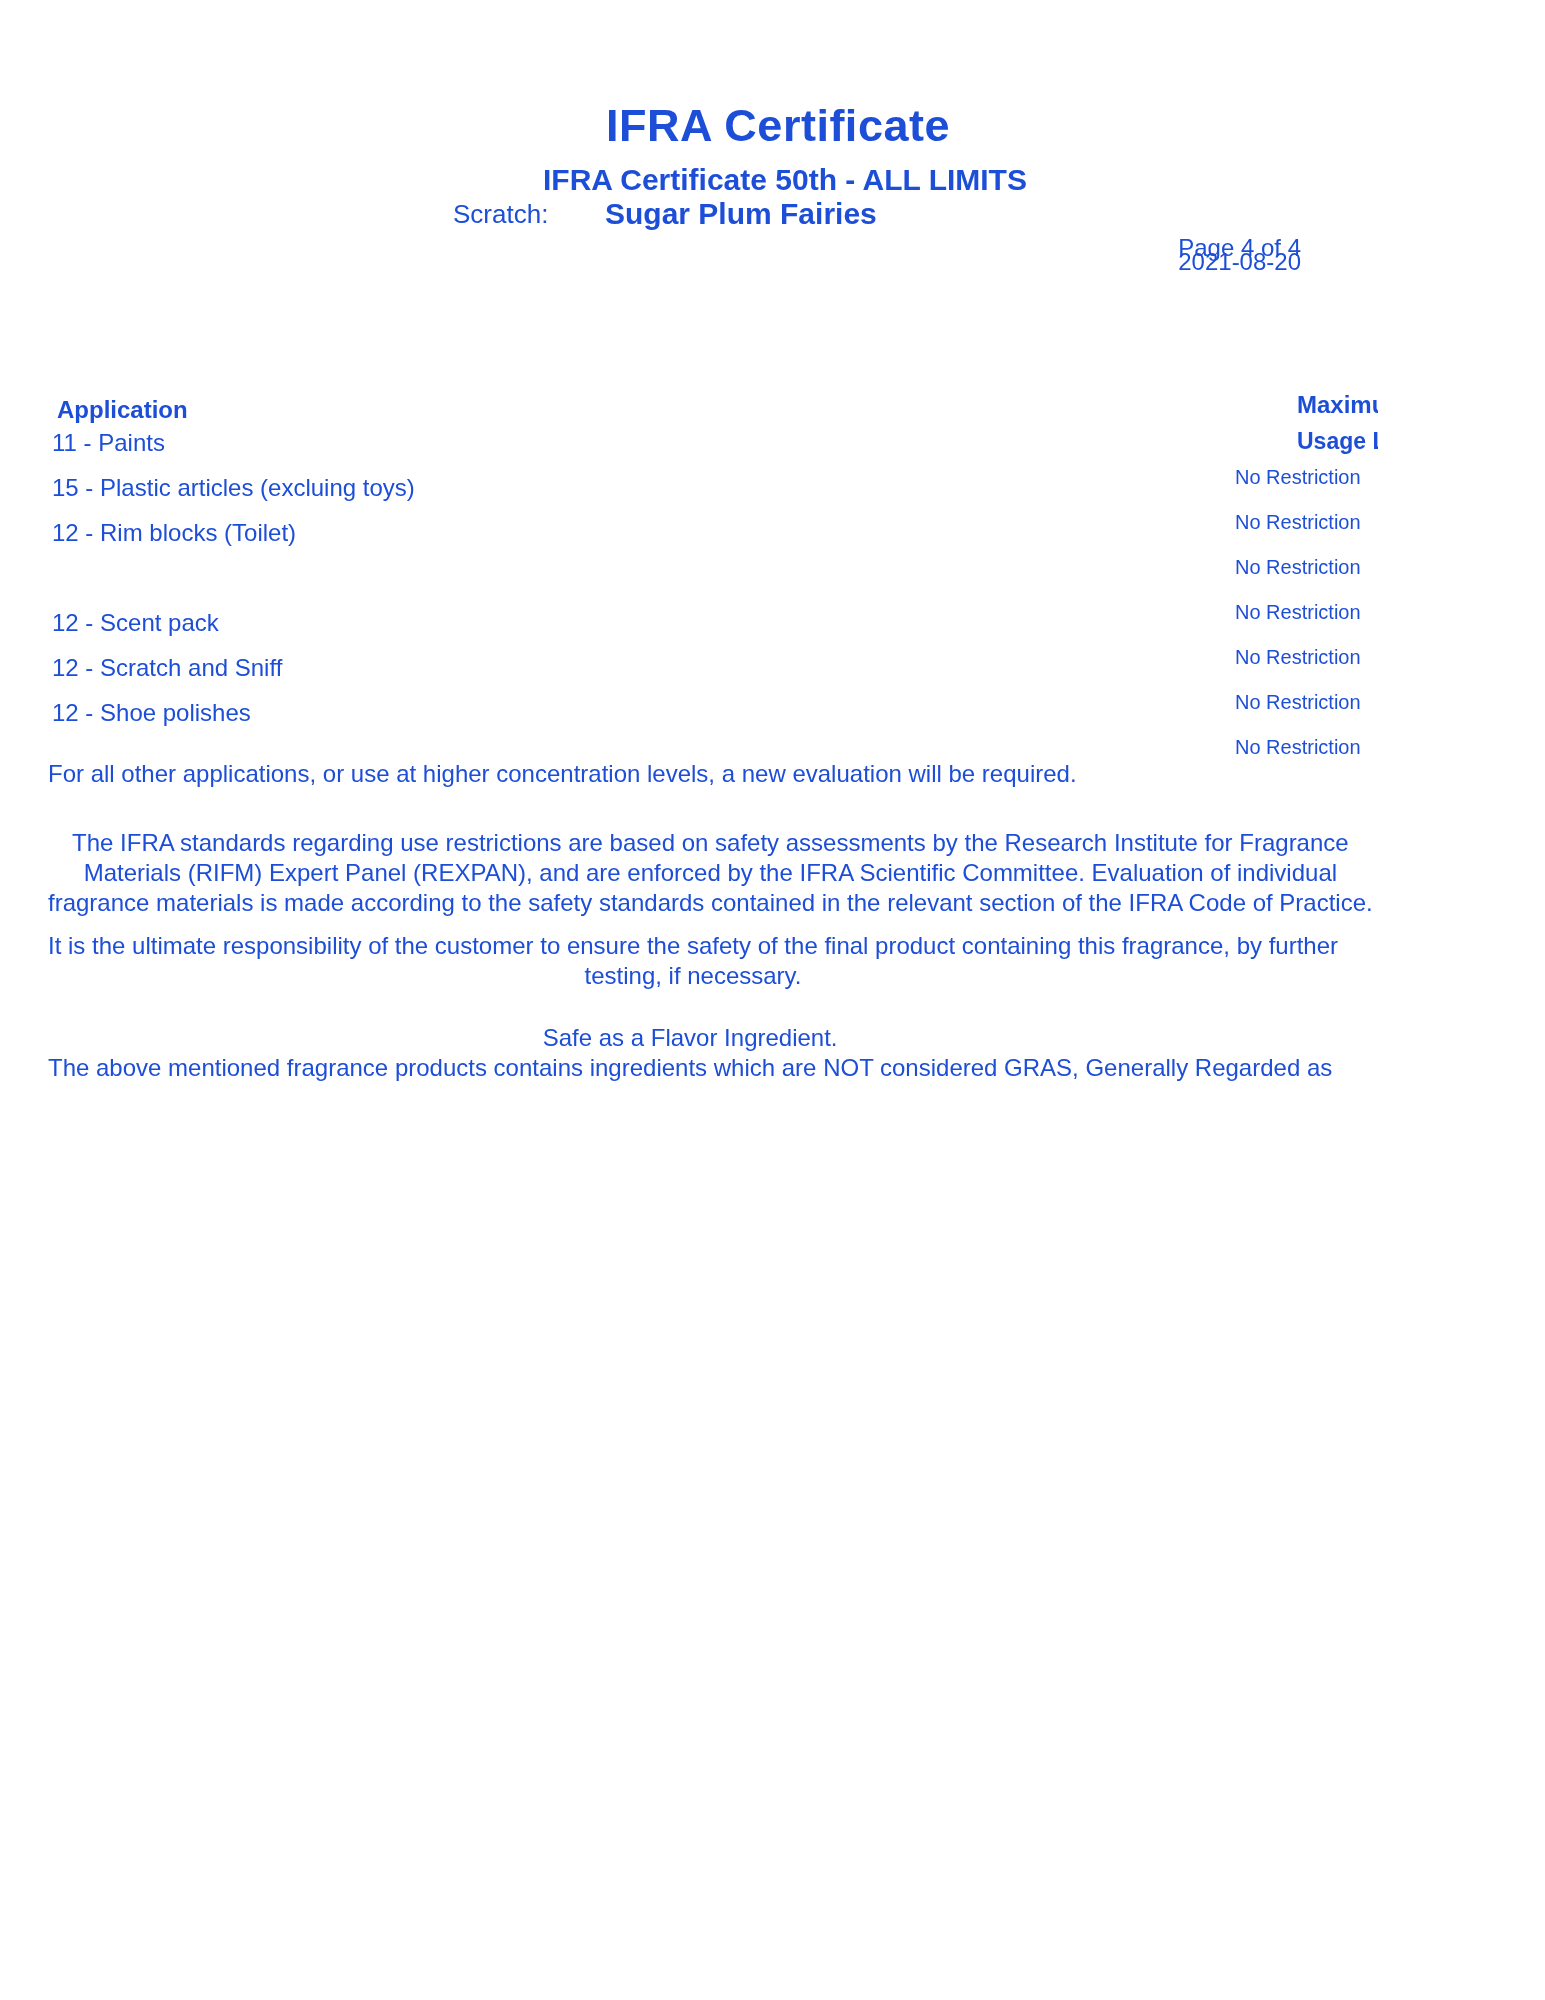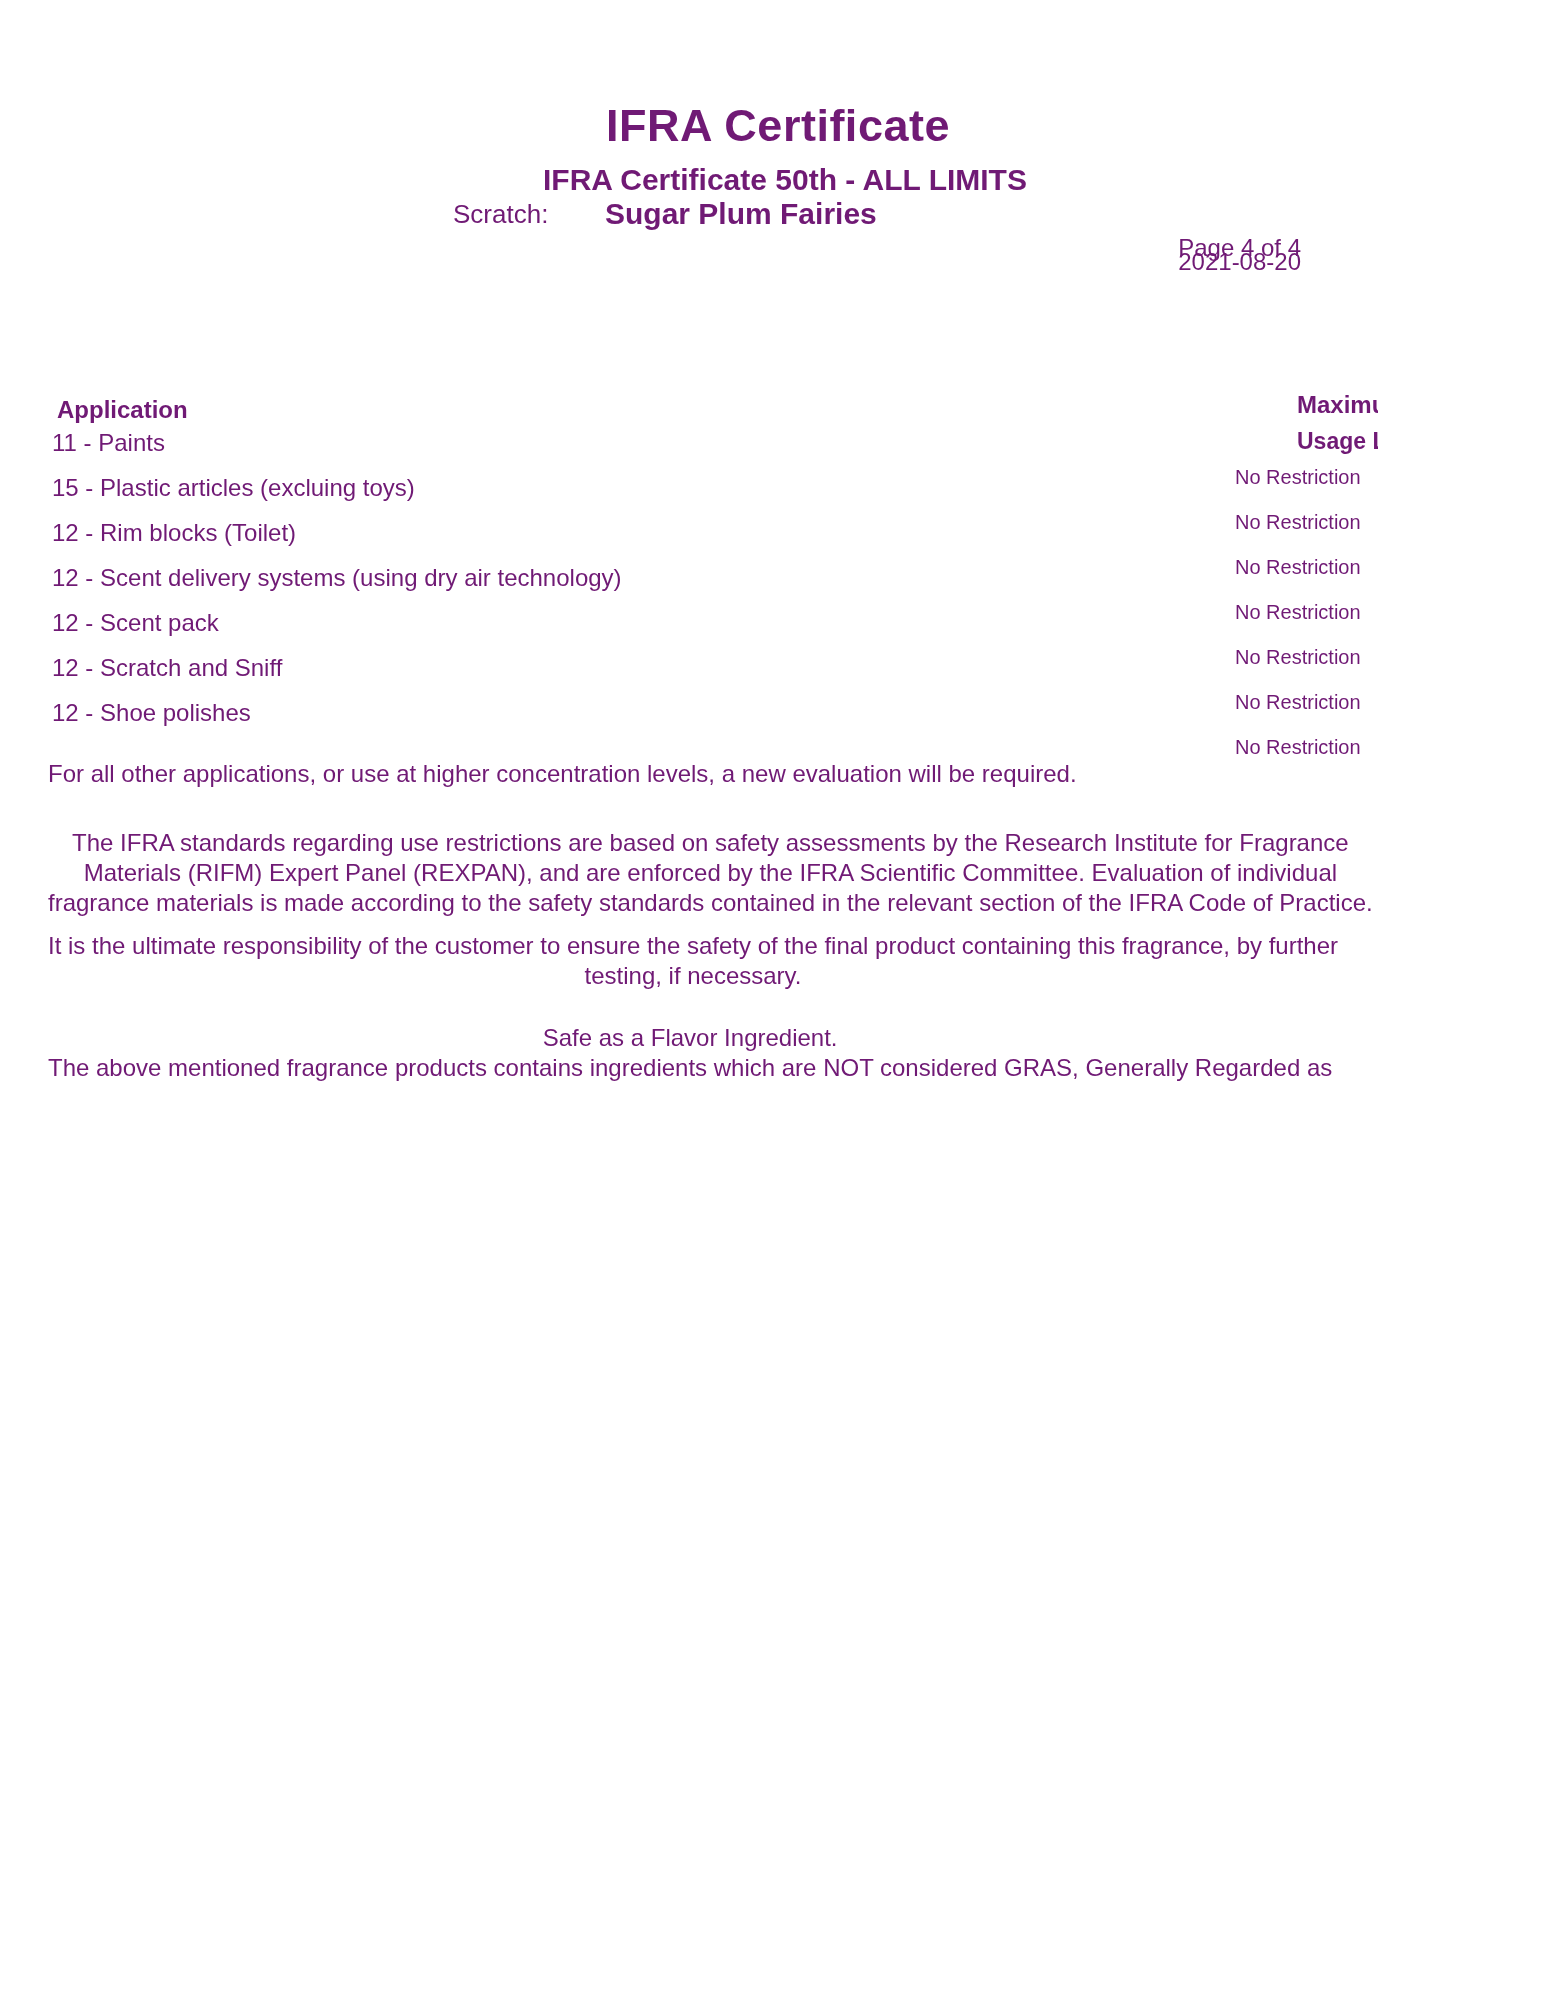--- a/index.html
+++ b/index.html
@@ -5,21 +5,21 @@
   html, body {
     margin: 0;
     padding: 0;
     background: #ffffff;
   }
   .page {
     position: relative;
     width: 1378px;
     height: 2000px;
     background: #ffffff;
-    color: #701a75;
+    color: #1d4ed8;
     font-family: "Liberation Sans", sans-serif;
     overflow: hidden;
   }
   .abs { position: absolute; white-space: nowrap; }
 
   .doc-title {
     top: 100px; left: 778px;
     transform: translateX(-50%);
     font-size: 45px; font-weight: bold;
     letter-spacing: 0.5px;
@@ -86,21 +86,20 @@
   <div class="abs page-number">Page 4 of 4</div>
   <div class="abs doc-date">2021-08-20</div>
 
   <div class="abs app-header">Application</div>
   <div class="abs usage-header-1">Maximum</div>
   <div class="abs usage-header-2">Usage Level</div>
 
   <div class="abs app-item" style="top:429px">11 - Paints</div>
   <div class="abs app-item" style="top:474px">15 - Plastic articles (excluing toys)</div>
   <div class="abs app-item" style="top:519px">12 - Rim blocks (Toilet)</div>
-  <div class="abs app-item" style="top:564px">12 - Scent delivery systems (using dry air technology)</div>
   <div class="abs app-item" style="top:609px">12 - Scent pack</div>
   <div class="abs app-item" style="top:654px">12 - Scratch and Sniff</div>
   <div class="abs app-item" style="top:699px">12 - Shoe polishes</div>
 
   <div class="abs usage-value" style="top:466px">No Restriction</div>
   <div class="abs usage-value" style="top:511px">No Restriction</div>
   <div class="abs usage-value" style="top:556px">No Restriction</div>
   <div class="abs usage-value" style="top:601px">No Restriction</div>
   <div class="abs usage-value" style="top:646px">No Restriction</div>
   <div class="abs usage-value" style="top:691px">No Restriction</div>

